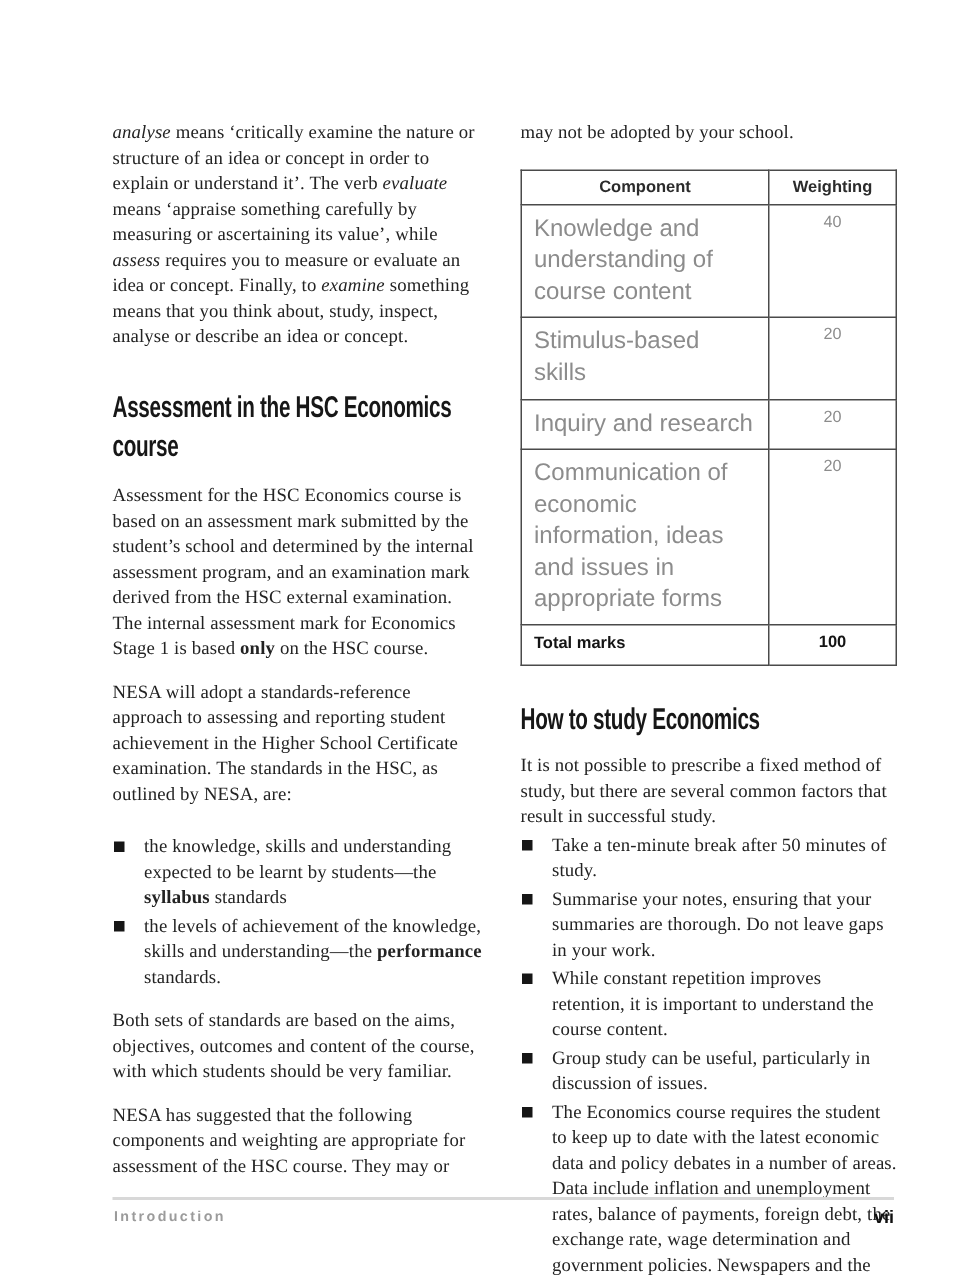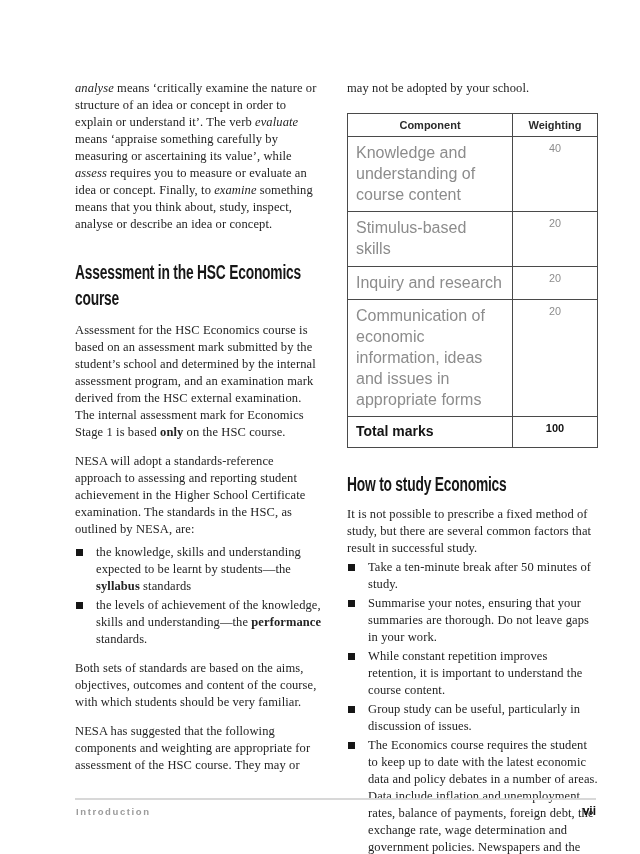--- a/index.html
+++ b/index.html
@@ -80,21 +80,21 @@
     line-height: 1.32;
   }
   td.wt {
     width: 80px;
     text-align: center;
     vertical-align: top;
     font-size: 10.8px;
     color: var(--table_text, #8c8c8c);
     padding: 5px 2px;
   }
-  tr.total td.comp { font-weight: 700; color: #141414; font-size: 14px; }
+  tr.total td.comp { font-weight: 700; color: #141414; font-size: 11px; }
   tr.total td.wt   { font-weight: 700; color: #141414; font-size: 11px; }
 
   .footer-rule {
     position: absolute;
     left: 75px; width: 521px; top: 798px; height: 2px;
     background: var(--rule, #d8d8d8);
   }
   .footer-left {
     position: absolute; left: 76px; top: 806px;
     font-family: "Liberation Sans", sans-serif;
@@ -112,21 +112,21 @@
 </head>
 <body style="--text: #232323; --table_text: #8c8c8c; --table_border: #4a4a4a; --footer_text: #9b9b9b; --rule: #d8d8d8;">
 
 <div class="col col-left">
   <p class="body"><span class="i">analyse</span><span> means ‘critically examine the nature or structure of an idea or concept in order to explain or understand it’. The verb </span><span class="i">evaluate</span><span> means ‘appraise something carefully by measuring or ascertaining its value’, while </span><span class="i">assess</span><span> requires you to measure or evaluate an idea or concept. Finally, to </span><span class="i">examine</span><span> something means that you think about, study, inspect, analyse or describe an idea or concept.</span></p>
 
   <h1 class="heading heading-left">Assessment in the HSC Economics course</h1>
 
   <p class="body"><span>Assessment for the HSC Economics course is based on an assessment mark submitted by the student’s school and determined by the internal assessment program, and an examination mark derived from the HSC external examination. The internal assessment mark for Economics Stage 1 is based </span><span class="b">only</span><span> on the HSC course.</span></p>
 
-  <p class="body" style="margin-bottom:6px;">NESA will adopt a standards-reference approach to assessing and reporting student achievement in the Higher School Certificate examination. The standards in the HSC, as outlined by NESA, are:</p>
+  <p class="body" style="margin-bottom:18px;">NESA will adopt a standards-reference approach to assessing and reporting student achievement in the Higher School Certificate examination. The standards in the HSC, as outlined by NESA, are:</p>
 
   <ul class="bullets">
     <li>
       <span class="sq"></span>
       <span><span>the knowledge, skills and understanding expected to be learnt by students—the </span><span class="b">syllabus</span><span> standards</span></span>
     </li>
     <li>
       <span class="sq"></span>
       <span><span>the levels of achievement of the knowledge, skills and understanding—the </span><span class="b">performance</span><span> standards.</span></span>
     </li>

